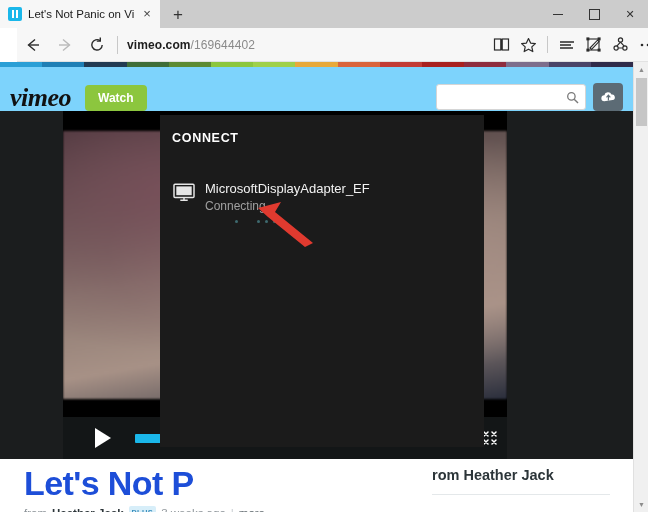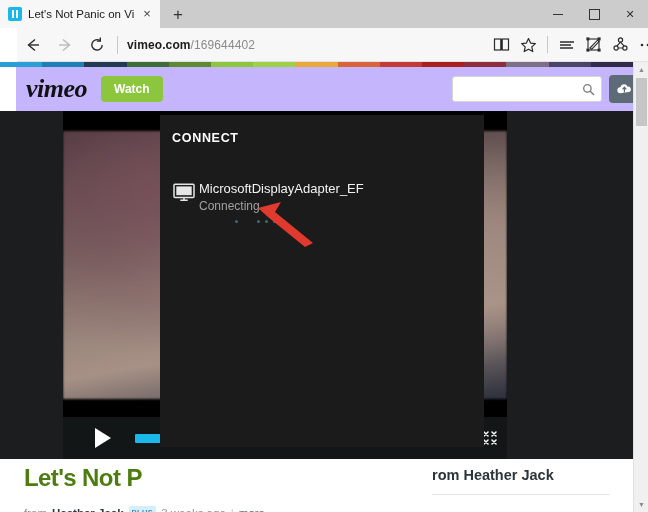--- a/index.html
+++ b/index.html
@@ -81,22 +81,22 @@
     position: absolute; left: 0; top: 62px; width: 648px; height: 450px;
     background: #ffffff; overflow: hidden;
   }
 
   
   .stripe { position: absolute; left: 0; top: 0; width: 633px; height: 5px; display: flex; }
   .stripe span { height: 5px; }
 
   
   .vheader {
-    position: absolute; left: 16px; top: 5px; width: 633px; height: 44px;
-    background: #c4b5fd; display: flex; align-items: center; padding: 0 10px;
+    position: absolute; left: 0; top: 5px; width: 633px; height: 44px;
+    background: #7dd3fc; display: flex; align-items: flex-end; padding: 0 10px;
   }
   .vlogo {
     font-family: "Liberation Serif", serif; font-style: italic; font-weight: 700;
     font-size: 26px; color: #111; letter-spacing: -0.5px; line-height: 26px;
     margin-right: 14px;
   }
   .joinbtn {
     background: #8cc63e; color: #ffffff; font-size: 12px; font-weight: 700;
     padding: 6px 13px; border-radius: 4px; margin-right: 14px;
   }
@@ -172,22 +172,22 @@
   }
   .act {
     width: 30px; height: 30px; background: #2b2f30; border-radius: 3px;
     display: flex; align-items: center; justify-content: center; color: #ffffff;
   }
   .act.heart { background: transparent; }
 
   
   .infoblock { position: absolute; left: 0; top: 397px; width: 420px; height: 53px; background: #fff; }
   .vtitle {
-    position: absolute; left: 24px; top: 5px; font-size: 24px; font-weight: 700;
-    color: #4d7c0f; letter-spacing: -0.6px; white-space: nowrap;
+    position: absolute; left: 24px; top: 5px; font-size: 34px; font-weight: 700;
+    color: #1d4ed8; letter-spacing: -0.6px; white-space: nowrap;
   }
   .vmeta {
     position: absolute; left: 24px; top: 47px; font-size: 11.5px; color: #8d9499;
     display: flex; align-items: center; gap: 5px; white-space: nowrap;
   }
   .vmeta b { color: #2c3539; font-weight: 700; }
   .plus {
     background: #d7eef9; color: #3b8fbd; font-size: 7.5px; font-weight: 700;
     padding: 2px 3px; border-radius: 2px; letter-spacing: 0.4px;
   }
@@ -224,21 +224,21 @@
   
   .connect {
     position: absolute; left: 160px; top: 115px; width: 324px; height: 332px;
     background: #1b1b1b; z-index: 40;
   }
   .connect-head {
     font-size: 12.5px; font-weight: 700; color: #ffffff; letter-spacing: 0.7px;
     padding: 16px 0 0 12px;
   }
   .device {
-    display: flex; align-items: flex-start; gap: 4px; padding: 36px 0 0 13px;
+    display: flex; align-items: flex-start; gap: 10px; padding: 36px 0 0 13px;
   }
   .device-icon { color: #e6e6e6; flex: none; padding-top: 2px; }
   .device-name { font-size: 13px; color: #f2f2f2; line-height: 16px; }
   .device-status { font-size: 12px; color: #a0a0a0; line-height: 16px; padding-top: 1px; }
   .dots { display: flex; align-items: center; gap: 5px; padding: 6px 0 0 75px; }
   .dots i { width: 3px; height: 3px; border-radius: 50%; background: #3e6a6f; display: block; }
   .dots i.lead { margin-right: 14px; }
 
   
   .arrow { position: absolute; left: 255px; top: 200px; z-index: 60; }

